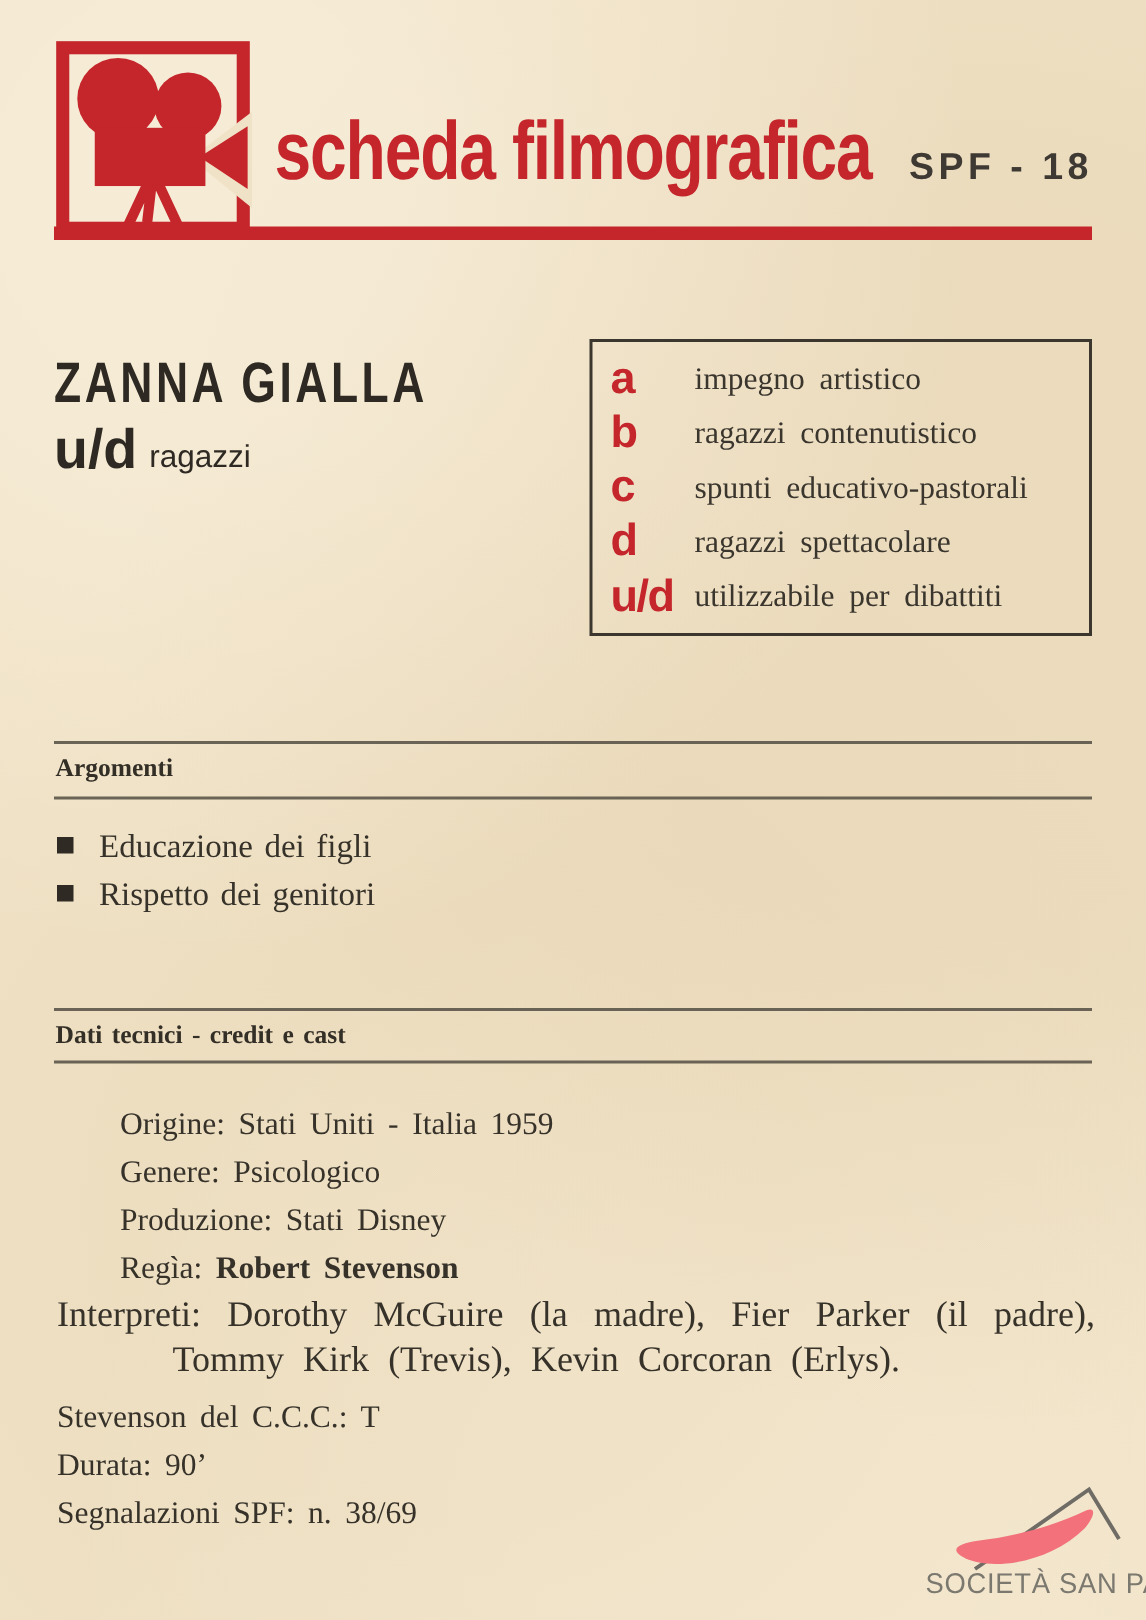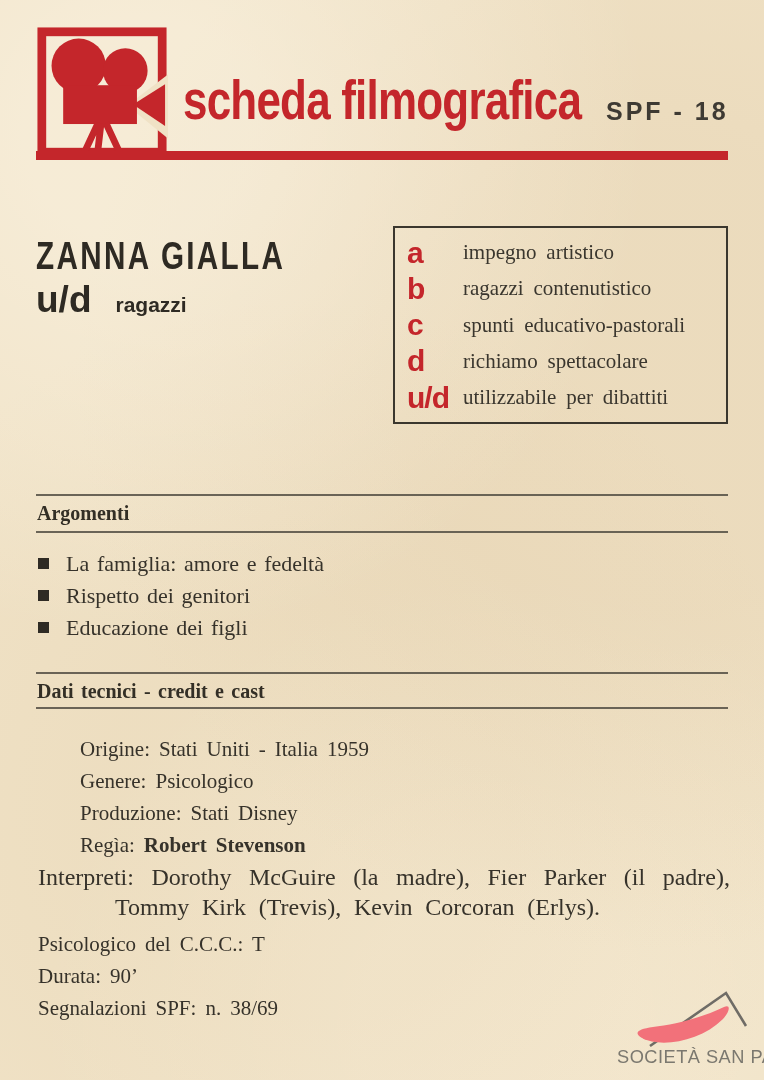--- a/index.html
+++ b/index.html
@@ -38,41 +38,41 @@
     font-family:"Liberation Sans", sans-serif; font-weight:bold;
     font-size:38px; letter-spacing:3px; color:#2e2a23;
     transform:scaleX(.78); transform-origin:left center; white-space:nowrap;
   }
   .rating-row{ position:absolute; left:36px; top:281px; display:flex; align-items:flex-end; }
   .rating-code{
     font-family:"Liberation Sans", sans-serif; font-weight:bold;
     font-size:37px; color:#2e2a23; line-height:1;
   }
   .rating-audience{
-    font-family:"Liberation Sans", sans-serif; font-weight:bold;
-    font-size:21px; color:#2e2a23; margin-left:24px; padding-bottom:3px; line-height:1;
+    font-family:"Liberation Sans", sans-serif; font-weight:normal;
+    font-size:21px; color:#2e2a23; margin-left:8px; padding-bottom:3px; line-height:1;
   }
 
   
   .legend-box{
     position:absolute; left:393px; top:226px; width:335px; height:198px;
     border:2.5px solid #3b372e; padding:7px 8px 7px 12px;
     display:flex; flex-direction:column; justify-content:space-between;
   }
   .legend-row{ display:flex; align-items:center; height:35px; }
   .legend-key{
     width:56px; font-family:"Liberation Sans", sans-serif; font-weight:bold;
     font-size:30px; color:#c4262b; line-height:1; letter-spacing:-1px;
   }
   .legend-label{ font-size:21px; color:#3a362e; word-spacing:.22em; }
 
   
   .hrule{ position:absolute; left:36px; width:692px; height:2px; background:#524d43; opacity:.85; }
   .section-heading{
-    position:absolute; left:37px; font-weight:bold; font-size:20px; color:#332f26;
+    position:absolute; left:37px; font-weight:bold; font-size:17px; color:#332f26;
     word-spacing:.12em; white-space:nowrap;
   }
 
   
   .topics{ position:absolute; left:38px; top:551px; list-style:none; }
   .topics li{ display:flex; align-items:flex-start; height:32px; font-size:22px; color:#36322a; word-spacing:.10em; }
   .bullet-square{ width:11px; height:11px; background:#2f2b24; margin:7px 17px 0 0; flex:none; }
 
   
   .tech-rows{ position:absolute; left:48px; top:733px; width:692px;margin-left:32px; }
@@ -128,45 +128,41 @@
     <div class="legend-row">
       <span class="legend-key">b</span>
       <span class="legend-label">ragazzi contenutistico</span>
     </div>
     <div class="legend-row">
       <span class="legend-key">c</span>
       <span class="legend-label">spunti educativo-pastorali</span>
     </div>
     <div class="legend-row">
       <span class="legend-key">d</span>
-      <span class="legend-label">richiamo spettacolare</span>
+      <span class="legend-label">ragazzi spettacolare</span>
     </div>
     <div class="legend-row">
       <span class="legend-key">u/d</span>
       <span class="legend-label">utilizzabile per dibattiti</span>
     </div>
   </aside>
 
   <div class="hrule" style="top:494px"></div>
   <h2 class="section-heading" style="top:502px">Argomenti</h2>
   <div class="hrule" style="top:531px"></div>
 
   <ul class="topics">
     <li>
       <span class="bullet-square"></span>
-      <span>La famiglia: amore e fedeltà</span>
+      <span>Educazione dei figli</span>
     </li>
     <li>
       <span class="bullet-square"></span>
       <span>Rispetto dei genitori</span>
     </li>
-    <li>
-      <span class="bullet-square"></span>
-      <span>Educazione dei figli</span>
-    </li>
   </ul>
 
   <div class="hrule" style="top:672px"></div>
   <h2 class="section-heading" style="top:680px">Dati tecnici - credit e cast</h2>
   <div class="hrule" style="top:707px"></div>
 
   <div class="tech-rows">
     <div class="tech-row">
       <span>Origine:</span>
       <span>Stati Uniti - Italia 1959</span>
@@ -185,21 +181,21 @@
     </div>
   </div>
 
   <p class="cast-par">
     <span>Interpreti:</span>
     <span>Dorothy McGuire (la madre), Fier Parker (il padre), Tommy Kirk (Trevis), Kevin Corcoran (Erlys).</span>
   </p>
 
   <div class="extra-rows">
     <div class="tech-row">
-      <span>Psicologico del C.C.C.:</span>
+      <span>Stevenson del C.C.C.:</span>
       <span>T</span>
     </div>
     <div class="tech-row">
       <span>Durata:</span>
       <span>90’</span>
     </div>
     <div class="tech-row">
       <span>Segnalazioni SPF:</span>
       <span>n. 38/69</span>
     </div>

